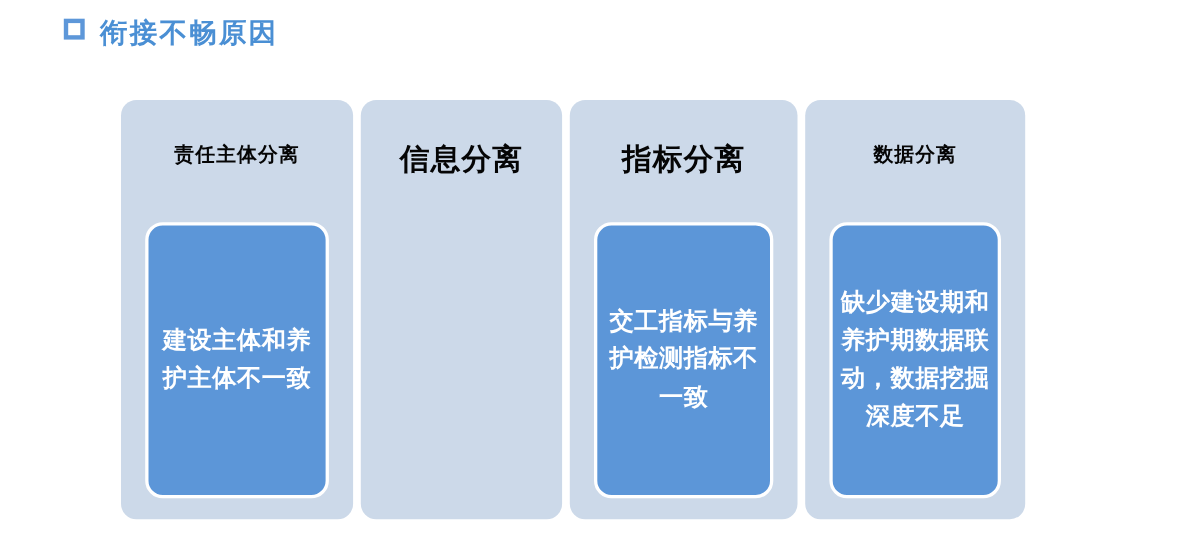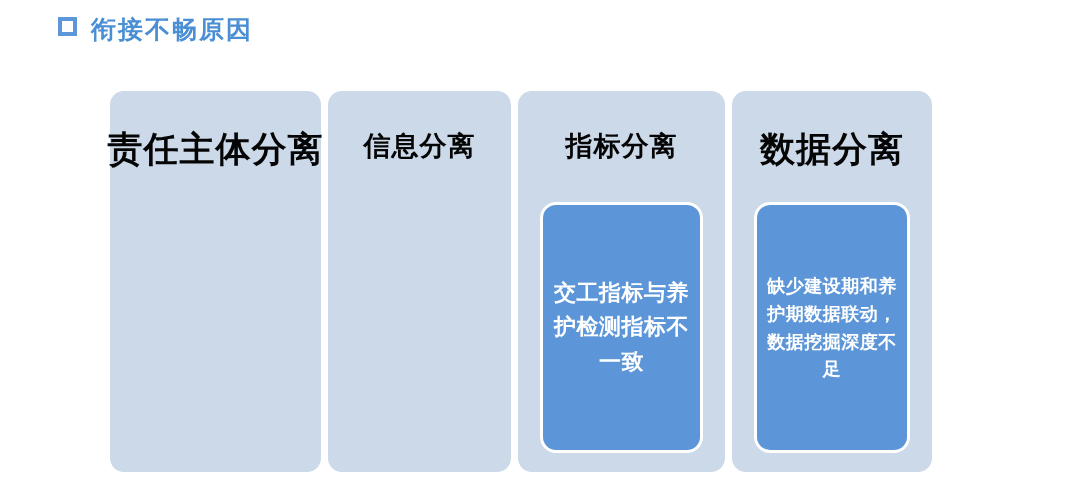--- a/index.html
+++ b/index.html
@@ -63,21 +63,21 @@
     padding: 0;
     overflow: visible;
   }
   
   .card.c0 { width: 211px; }
   .card.c1 { width: 183px; }
   .card.c2 { width: 207px; }
   .card.c3 { width: 200px; }
 
   .card-header {
-    font-size: 35px;
+    font-size: 18px;
     font-weight: bold;
     color: #050505;
     letter-spacing: 1px;
     line-height: 1;
     margin-top: 41px;
     white-space: nowrap;
     text-align: center;
   }
   .card.c1 .card-header,
   .card.c2 .card-header { font-size: 27px; }
@@ -99,34 +99,37 @@
   }
   .card-body-text {
     color: #ffffff;
     font-weight: bold;
     font-size: 22px;
     line-height: 1.55;
     text-align: center;
     letter-spacing: 0.5px;
     word-break: break-all;
   }
-  .card.c3 .card-body-text { font-size: 18px; }
+  .card.c3 .card-body-text { font-size: 22px; }
 </style>
 </head>
 <body>
 
 <div class="slide-title">
   <span class="bullet-square"></span>
   <span class="title-text">衔接不畅原因</span>
 </div>
 
 <div class="card-row">
 
   <div class="card c0">
     <div class="card-header">责任主体分离</div>
+    <div class="card-body">
+      <div class="card-body-text">建设主体和养护主体不一致</div>
+    </div>
   </div>
 
   <div class="card c1">
     <div class="card-header">信息分离</div>
   </div>
 
   <div class="card c2">
     <div class="card-header">指标分离</div>
     <div class="card-body">
       <div class="card-body-text">交工指标与养护检测指标不一致</div>

